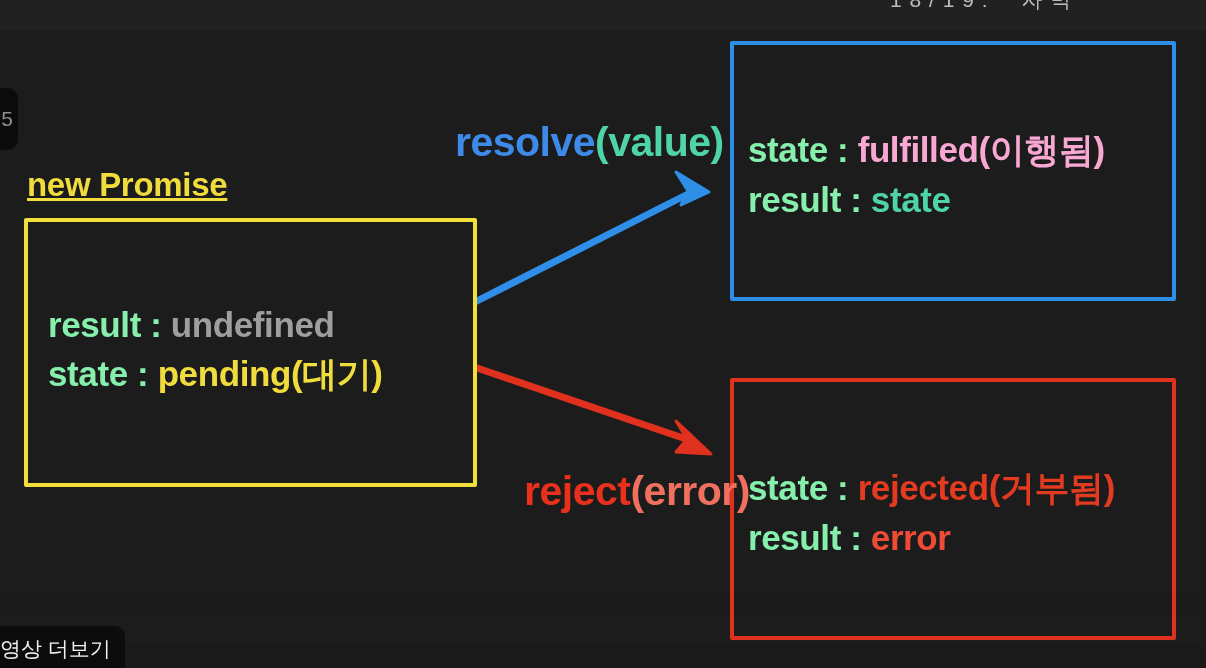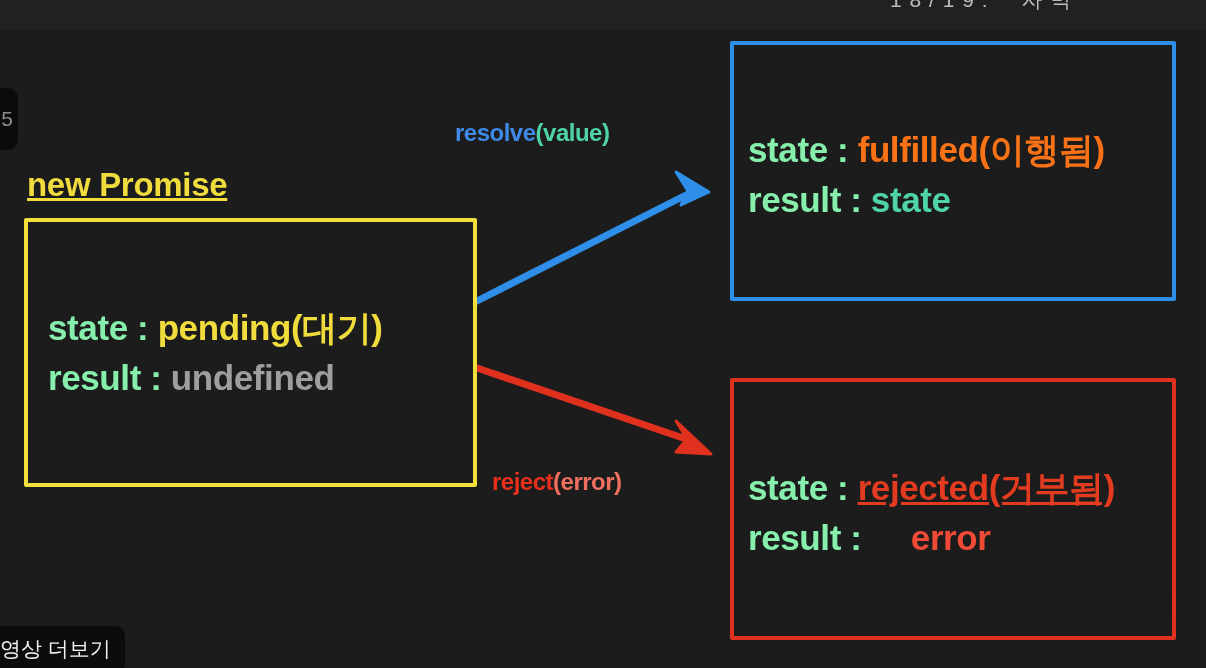--- a/index.html
+++ b/index.html
@@ -109,38 +109,38 @@
   }
   .lines .row { margin-bottom: 6px; }
   .key { color: #86efac; }
 
   .pending-lines   { left: 48px;  top: 305px; }
   .fulfilled-lines { left: 748px; top: 127px; }
   .rejected-lines  { left: 748px; top: 465px; }
 
   .v-pending   { color: #f0dc3c; }
   .v-undefined { color: #9e9e9e; }
-  .v-fulfilled { color: #f97316; }
+  .v-fulfilled { color: #f9a8d4; }
   .v-value     { color: #4fd4a8; }
-  .v-rejected  { color: #e23b20; text-decoration: underline; }
-  .v-error     { color: #ef4a35; margin-left: 40px; }
+  .v-rejected  { color: #e23b20; }
+  .v-error     { color: #ef4a35; }
 
   
   .caption {
     position: absolute;
-    font-size: 24px;
+    font-size: 41px;
     font-weight: bold;
     white-space: nowrap;
     letter-spacing: -0.5px;
   }
   .cap-resolve { left: 455px; top: 119px; }
   .cap-reject  { left: 492px; top: 468px; }
   .c-resolve { color: #3d8ae8; }
   .c-value   { color: #4fd4a8; }
-  .c-reject  { color: #e8301c; }
+  .c-reject  { color: #e8301c; margin-left: 32px; }
   .c-error   { color: #f07060; text-align: right; }
 
   
   #arrows {
     position: absolute;
     left: 0; top: 0;
     width: 1206px;
     height: 668px;
     pointer-events: none;
   }
@@ -171,24 +171,24 @@
     <g>
       <path d="M477 368 L686 439" stroke="#e0301e" stroke-width="7" stroke-linecap="round" fill="none"></path>
       <path d="M676 421 L711 454 L676 452 L687 439 Z" fill="#e0301e" stroke="#e0301e" stroke-width="3" stroke-linejoin="round"></path>
     </g>
   </svg>
 
   <div class="new-promise">new Promise</div>
   <div class="box box-pending"></div>
   <div class="lines pending-lines">
     <div class="row">
+      <span class="key">result : </span><span class="v-undefined">undefined</span>
+    </div>
+    <div class="row">
       <span class="key">state : </span><span class="v-pending">pending(대기)</span>
-    </div>
-    <div class="row">
-      <span class="key">result : </span><span class="v-undefined">undefined</span>
     </div>
   </div>
 
   <div class="box box-fulfilled"></div>
   <div class="lines fulfilled-lines">
     <div class="row">
       <span class="key">state : </span><span class="v-fulfilled">fulfilled(이행됨)</span>
     </div>
     <div class="row">
       <span class="key">result : </span><span class="v-value">state</span>

